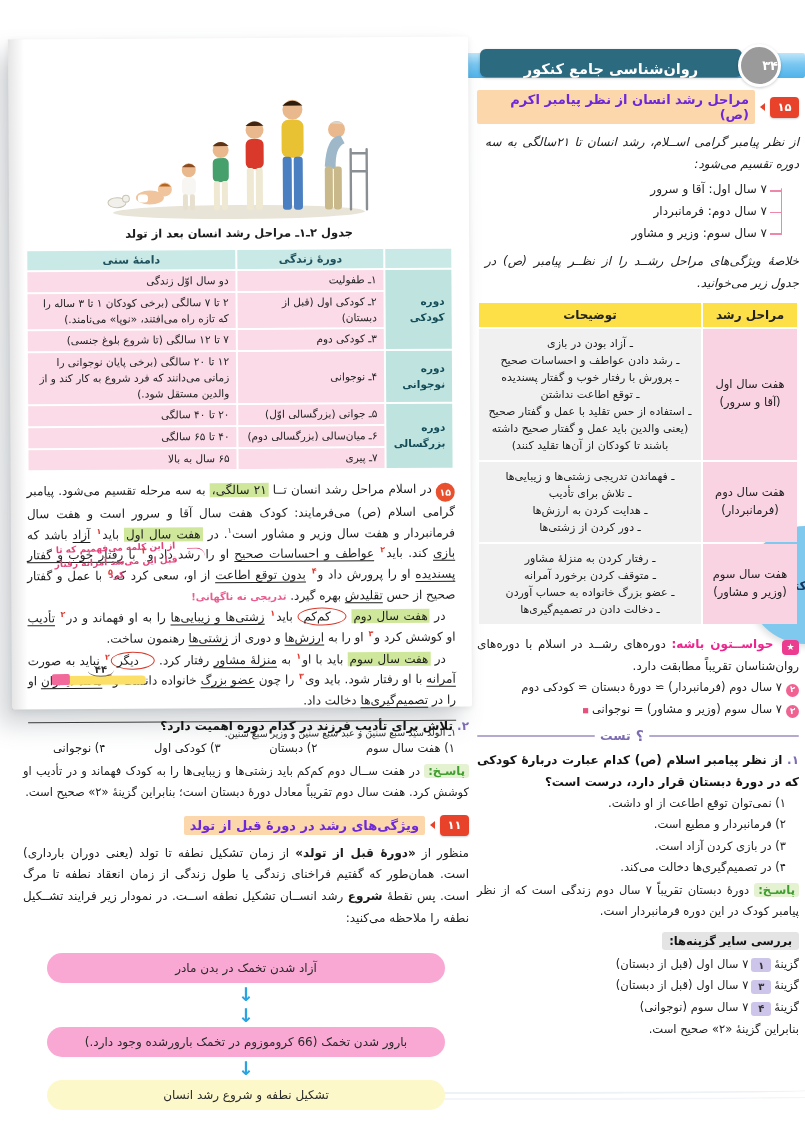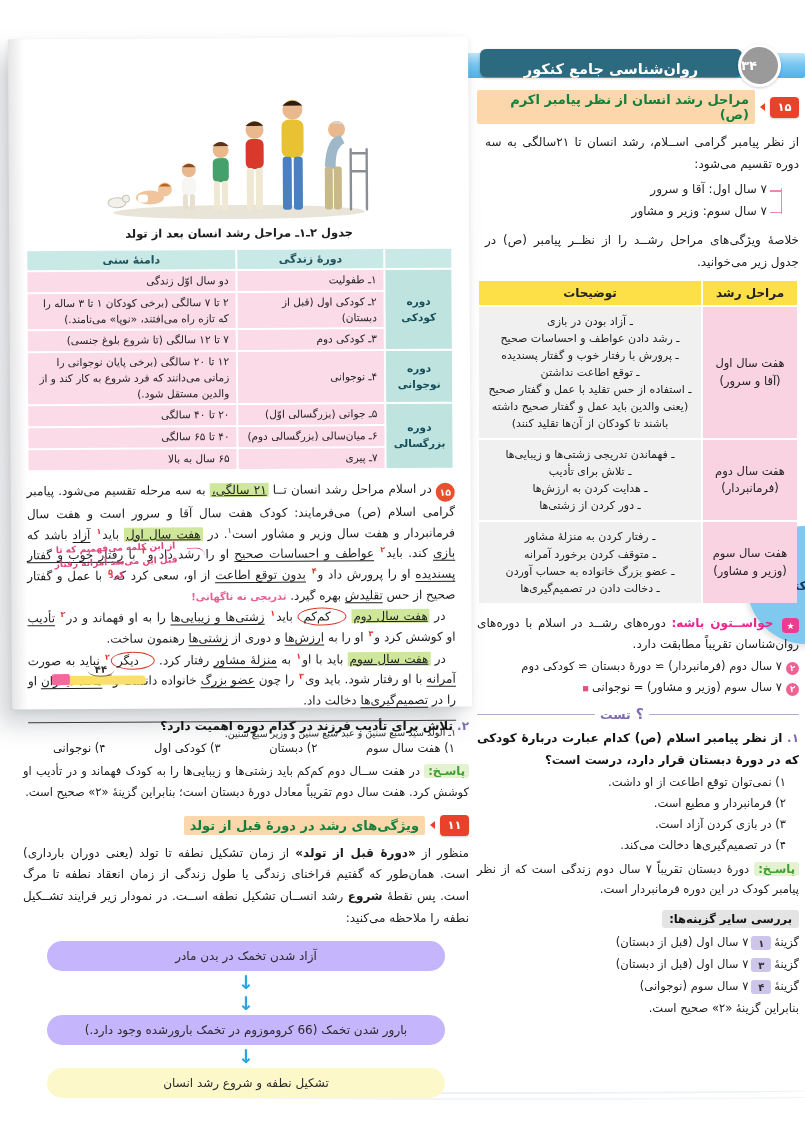--- a/index.html
+++ b/index.html
@@ -8,21 +8,21 @@
 
   
   .ribbon{position:absolute;top:53px;right:0;left:456px;height:25px;
           background:linear-gradient(180deg,#bfe6fa 0%,#79c7f1 45%,#4fb2ea 100%);
           border-radius:16px 3px 3px 16px;}
   .header-bar{position:absolute;top:49px;right:63px;width:262px;height:28px;background:#2c6a80;
           border-radius:6px;display:flex;align-items:flex-end;justify-content:center;
           color:#fff;font-weight:bold;font-size:14.5px;box-shadow:0 1px 3px rgba(0,0,0,.25);}
   .page-num{position:absolute;top:44px;right:24px;width:37px;height:37px;border-radius:50%;
           background:#9a9a9a;border:3px solid #fff;color:#fff;font-weight:bold;font-size:13px;
-          display:flex;align-items:center;justify-content:flex-end;box-shadow:0 1px 3px rgba(0,0,0,.2);}
+          display:flex;align-items:center;justify-content:flex-start;box-shadow:0 1px 3px rgba(0,0,0,.2);}
 
   
   .side-tab{position:absolute;right:-60px;top:526px;width:118px;height:118px;border-radius:50%;
           background:#7fc9ee;box-shadow:-2px 3px 6px rgba(0,0,0,.12);}
   .side-tab span{position:absolute;left:13px;top:50%;transform:translateY(-50%);
           font-weight:bold;font-size:12.5px;color:#14375e;}
 
   
   .inset{position:absolute;top:38px;left:10px;width:460px;height:670px;background:#fff;
          box-shadow:-13px 15px 24px rgba(90,100,110,.28),0 2px 6px rgba(0,0,0,.08);
@@ -30,31 +30,31 @@
   .inset::before{content:"";position:absolute;left:0;top:0;bottom:0;width:16px;
          background:linear-gradient(to right,rgba(0,0,0,.10),rgba(0,0,0,0));pointer-events:none;}
   .growth-illo{display:block;margin:26px auto 2px auto;}
   .caption{text-align:center;font-weight:bold;font-size:11.5px;color:#1c1c1c;margin:4px 0 8px 0;}
 
   table.dev-table{border-collapse:separate;border-spacing:2px;width:100%;background:#fff;}
   .dev-table th{background:#c9e9e6;color:#20525e;font-weight:bold;font-size:11px;padding:3px 4px;}
   .dev-table td{font-size:10.5px;line-height:1.5;padding:2px 7px;}
   .dev-table td.period{background:#fadbe7;text-align:right;width:132px;}
   .dev-table td.age{background:#fadbe7;text-align:right;}
-  .dev-table td.group{background:#bfe4e0;color:#134b57;font-weight:bold;text-align:center;
+  .dev-table td.group{background:#bfe4e0;color:#134b57;font-weight:bold;text-align:right;
           width:44px;font-size:10.5px;}
   .dev-table th.corner{background:#c9e9e6;width:44px;}
 
   .para-block{margin-top:9px;font-size:12px;line-height:1.72;text-align:justify;color:#1d1d1d;position:relative;}
   .para-block p{margin:0 0 1px 0;}
   .para-block p.ind{text-indent:10px;}
   .pbadge{display:inline-flex;align-items:center;justify-content:center;width:19px;height:19px;
           border-radius:50%;background:#e8502e;color:#fff;font-size:9.5px;font-weight:bold;
           margin-left:4px;vertical-align:-3px;}
-  .seg-hl{background:#cfe79a;padding:0 2px;text-decoration:underline;}
+  .seg-hl{background:#cfe79a;padding:0 2px;}
   .seg-u{text-decoration:underline;text-underline-offset:3px;text-decoration-thickness:from-font;}
   .seg-b{font-weight:bold;}
   .seg-circ{display:inline-block;border:1.4px solid #d93a2c;border-radius:50%;padding:0 5px;line-height:1.35;}
   .seg-rsup{color:#e03a2f;font-size:8px;vertical-align:super;margin:0 1px;font-weight:bold;}
   .seg-sup{font-size:8px;vertical-align:super;}
   .seg-note{color:#e85c8f;font-size:10px;font-weight:bold;}
   .margin-note{position:absolute;left:36px;top:503px;width:138px;font-size:9px;line-height:1.5;
           color:#e0457b;font-weight:bold;transform:rotate(-2deg);text-align:center;}
   .margin-note::after{content:"";position:absolute;right:-20px;top:9px;width:18px;height:9px;
           border-top:1.3px solid #e0457b;border-radius:0 9px 0 0;}
@@ -67,22 +67,22 @@
           border-bottom:1px solid #555;border-radius:0 0 50% 50%;padding:0 7px 1px 7px;}
 
   
   .right-col{position:absolute;top:90px;right:6px;width:322px;}
   .sec-head{display:flex;align-items:center;gap:5px;margin-bottom:7px;}
   .sec-badge{flex:0 0 auto;min-width:23px;height:21px;background:#e8432a;border-radius:4px;color:#fff;
           font-weight:bold;font-size:11.5px;display:flex;align-items:center;justify-content:center;
           padding:0 3px;box-shadow:0 1px 2px rgba(0,0,0,.2);}
   .sec-tri{width:0;height:0;border-top:4px solid transparent;border-bottom:4px solid transparent;
           border-right:5px solid #e8432a;}
-  .sec-title{background:#fcd7ab;color:#15803d;font-weight:bold;font-size:13px;padding:2px 6px;border-radius:2px;}
-  .rtext{font-size:12px;line-height:1.85;text-align:justify;margin:0 0 4px 8px;color:#1d1d1d;}
+  .sec-title{background:#fcd7ab;color:#6d28d9;font-weight:bold;font-size:13px;padding:2px 6px;border-radius:2px;}
+  .rtext{font-size:12px;line-height:1.85;text-align:justify;margin:0 0 4px 8px;color:#1d1d1d;font-style:italic;}
   .bracket-list{position:relative;padding-right:18px;margin:2px 14px 6px 0;}
   .bracket-list::after{content:"";position:absolute;right:3px;top:9px;bottom:9px;width:1.5px;
           background:#ef87ac;border-radius:2px;}
   .bl-item{position:relative;font-size:12px;line-height:1.8;color:#1d1d1d;}
   .bl-item::before{content:"";position:absolute;right:-14px;top:50%;width:11px;height:1.5px;background:#ef87ac;}
 
   table.pink-table{border-collapse:separate;border-spacing:2px;width:100%;margin:6px 0 8px 0;}
   .pink-table th{background:#fde047;font-size:12px;font-weight:bold;color:#222;padding:5px 4px;}
   .pink-table th.stage-h{width:86px;}
   .pink-table td.stage{background:#f9d3e2;text-align:center;font-size:11.5px;line-height:1.55;
@@ -118,24 +118,24 @@
           padding:2px 7px;border-radius:3px;margin-bottom:4px;}
   .rv-item{font-size:11.5px;line-height:1.9;color:#1d1d1d;}
   .chip{display:inline-flex;align-items:center;justify-content:center;min-width:14px;height:14px;
           background:#cdc5ea;color:#333;font-weight:bold;font-size:10px;border-radius:3px;
           padding:0 3px;margin:0 3px;vertical-align:-1px;}
 
   
   .left-lower{position:absolute;top:716px;right:336px;width:446px;}
   .q2-opts{display:flex;gap:8px;font-size:11.5px;line-height:1.9;padding:0 14px 0 30px;
           justify-content:space-between;color:#1d1d1d;}
-  .ltext{font-size:12px;line-height:1.8;text-align:justify;margin:2px 0 12px 0;color:#1d1d1d;}
+  .ltext{font-size:12px;line-height:1.8;text-align:justify;margin:2px 0 24px 0;color:#1d1d1d;}
   .flow{width:398px;margin:2px auto 0 auto;}
   .fbox{border-radius:16px;text-align:center;font-size:12px;color:#2a2a2a;padding:6px 10px;line-height:1.5;}
-  .fbox.lavender{background:#c4b5fd;}
+  .fbox.lavender{background:#f9a8d4;}
   .fbox.yellow{background:#fdf8c9;}
   .farrow{color:#2aa3e3;font-size:19px;font-weight:bold;text-align:center;line-height:1;margin:2px 0;}
 
   
   .page-edges{position:absolute;left:150px;right:-40px;bottom:44px;height:8px;
           border-bottom:2px solid #edf2f4;border-radius:0 0 50% 50%;}
   .page-edges2{position:absolute;left:170px;right:-40px;bottom:38px;height:6px;
           border-bottom:2px solid #f2f6f8;border-radius:0 0 50% 50%;}
 </style>
 </head>
@@ -274,20 +274,21 @@
           <span>۱۵</span>
         </span>
       <span class="sec-tri"></span>
       <span class="sec-title">مراحل رشد انسان از نظر پیامبر اکرم (ص)</span>
     </div>
 
     <p class="rtext">از نظر پیامبر گرامی اســلام، رشد انسان تا ۲۱سالگی به سه دوره تقسیم می‌شود:</p>
 
     <div class="bracket-list">
       <div class="bl-item">۷ سال اول: آقا و سرور</div>
+      <div class="bl-item">۷ سال دوم: فرمانبردار</div>
       <div class="bl-item">۷ سال سوم: وزیر و مشاور</div>
     </div>
 
     <p class="rtext">خلاصهٔ ویژگی‌های مراحل رشــد را از نظــر پیامبر (ص) در جدول زیر می‌خوانید.</p>
 
     <table class="pink-table">
       <tbody>
           <tr>
         <th class="stage-h">مراحل رشد</th>
         <th class="desc-h">توضیحات</th>

